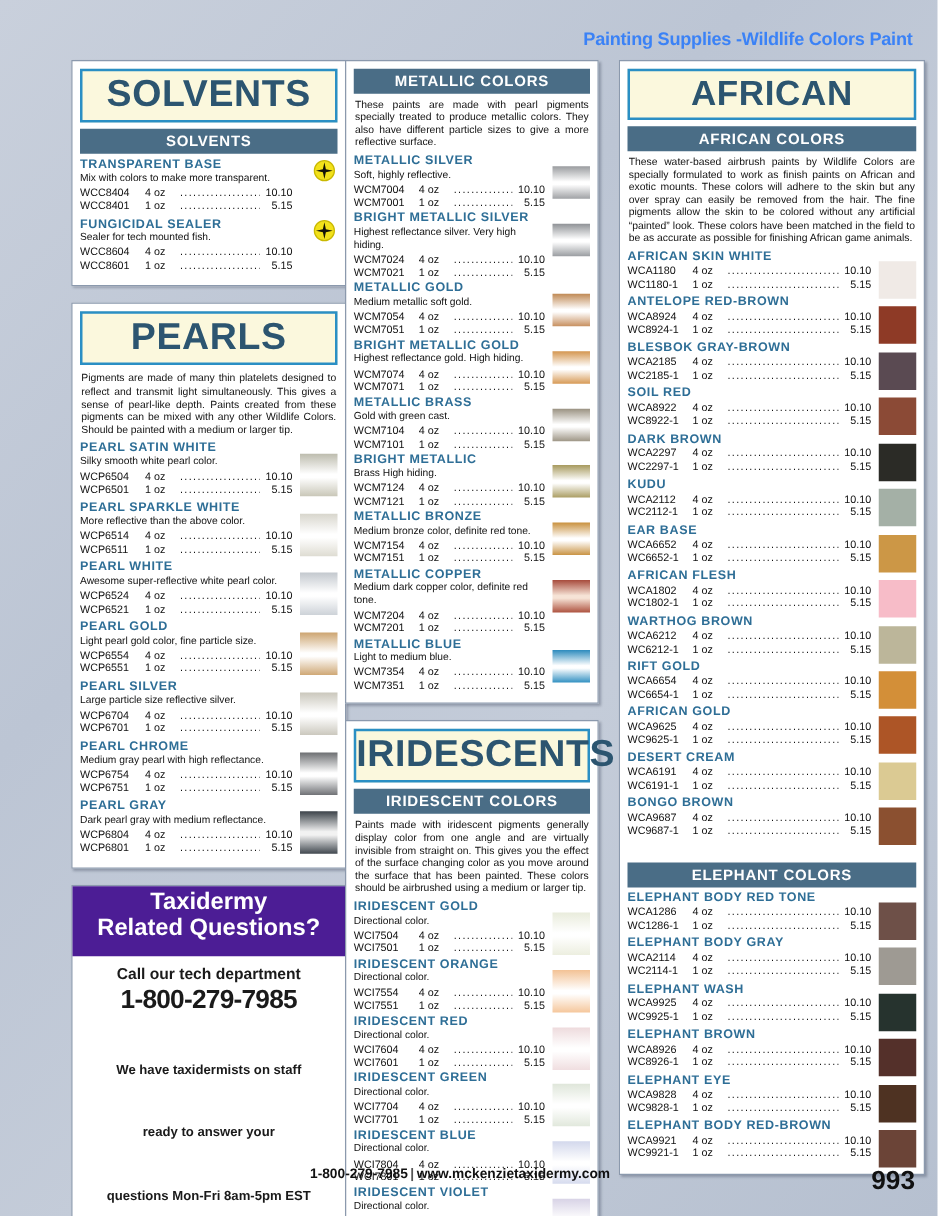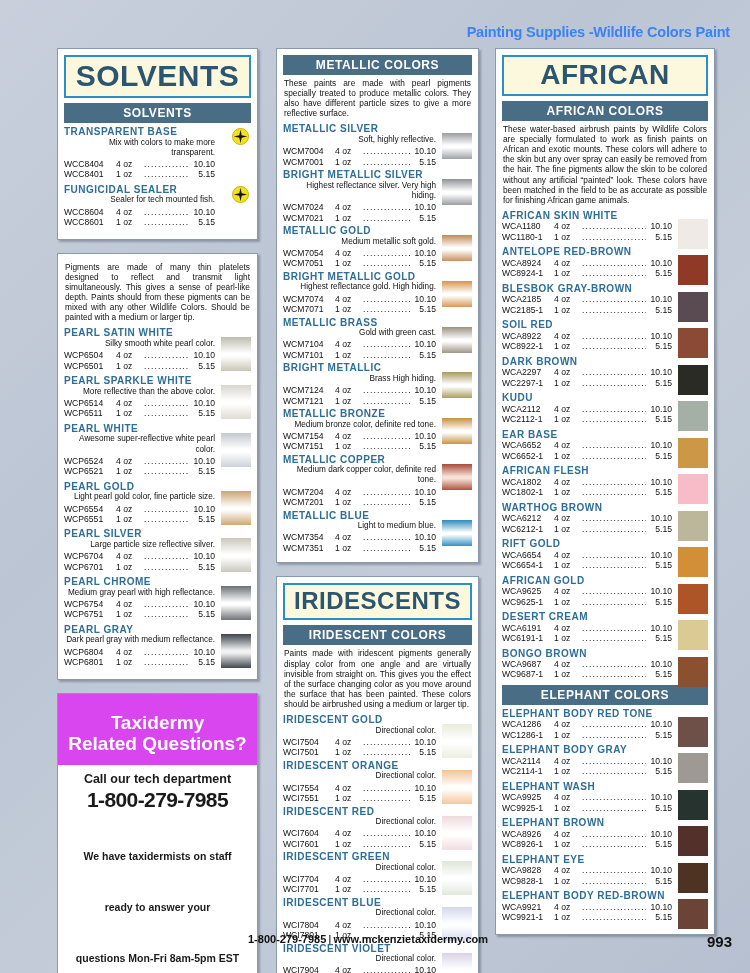--- a/index.html
+++ b/index.html
@@ -9,44 +9,44 @@
     background: linear-gradient(135deg, #c9d0dc 0%, #bcc5d4 35%, #c4ccd9 60%, #b6c0d0 100%);
     position: relative; overflow: hidden;
   }
   .page-header {
     position: absolute; top: 24px; right: 20px;
     font-size: 14.5px; font-weight: bold; color: #3b82f6;
     letter-spacing: -0.2px;
   }
   .cols { position: absolute; top: 48px; left: 57px; width: 658px; }
   .col { position: absolute; top: 0; }
-  .col-left   { left: 0;   width: 201px; }
+  .col-left   { left: 0;   width: 220px; }
   .col-mid    { left: 219px; width: 203px; }
-  .col-right  { left: 438px; width: 220px; }
+  .col-right  { left: 438px; width: 245px; }
 
   .panel {
     background: #ffffff;
     border: 1px solid #8b99ad;
     box-shadow: 1.5px 1.5px 2px rgba(40,50,70,0.32);
     margin-bottom: 13px;
     padding: 6px 6px 7px 6px;
   }
   
   .banner {
     background: #fbf8dd;
     border: 2px solid #2a8fc4;
     text-align: center;
     padding: 4px 0 5px 0;
     margin-bottom: 5px;
   }
   .banner span {
     font-size: 30px; font-weight: bold; color: #2c5570;
     letter-spacing: 0.5px; line-height: 1;
   }
-  .col-mid .banner span { font-size: 24px; }
+  .col-mid .banner span { font-size: 30px; }
   .col-right .banner span { font-size: 28px; }
 
   
   .barhead {
     background: #4a6d86;
     color: #ffffff;
     text-align: center;
     font-size: 12px; font-weight: bold;
     letter-spacing: 0.6px;
     padding: 3px 0 3px 0;
@@ -56,21 +56,21 @@
     font-size: 8.3px; color: #111; line-height: 1.22;
     text-align: justify; margin: 2px 1px 5px 1px;
   }
   
   .item { position: relative; margin-bottom: 4px; padding-right: 36px; }
   .item.tight { margin-bottom: 2px; }
   .item-name {
     font-size: 10px; font-weight: bold; color: #2e6e96;
     letter-spacing: 0.5px; line-height: 1.15; margin-bottom: 0px;
   }
-  .item-desc { font-size: 8.2px; color: #111; line-height: 1.25; margin-bottom: 1px; text-align: right; }
+  .item-desc { font-size: 8.2px; color: #111; line-height: 1.25; margin-bottom: 1px; }
   .row {
     font-size: 8.6px; color: #111; line-height: 1.22;
     display: flex; white-space: nowrap;
   }
   .sku { width: 52px; flex: none; }
   .size { width: 28px; flex: none; }
   .dots { flex: 1 1 auto; overflow: hidden; letter-spacing: 1.1px; }
   .price { flex: none; text-align: right; min-width: 26px; }
 
   .swatch {
@@ -87,41 +87,41 @@
   }
   .badge svg { display: block; }
 
   
   .ad {
     border: 1px solid #8b99ad;
     box-shadow: 1.5px 1.5px 2px rgba(40,50,70,0.32);
     background: #fff;
   }
   .ad-top {
-    background: #d946ef; color: #fff; text-align: center;
-    padding: 18px 6px 11px 6px;
+    background: #4c1d95; color: #fff; text-align: center;
+    padding: 2px 6px 11px 6px;
   }
   .ad-top div { font-size: 19px; font-weight: bold; line-height: 1.12; }
   .ad-bot { padding: 7px 6px 9px 6px; text-align: center; color: #1a1a1a; }
   .ad-call { font-size: 12.5px; font-weight: bold; margin-bottom: 2px; }
   .ad-phone { font-size: 21px; font-weight: bold; letter-spacing: -0.6px; margin-bottom: 3px; }
   .ad-sub { font-size: 10.5px; font-weight: bold; line-height: 1.22; margin-top: 38px; }
 
   .footer {
     position: absolute; left: 0; right: 0; bottom: 12px;
     height: 30px;
   }
   .footer-center {
     position: absolute; left: 248px; top: 2px;
     font-size: 11px; font-weight: bold; color: #111;
   }
   .footer-center .divider { color: #555; padding: 0 2px; }
   .footer-page {
     position: absolute; right: 18px; top: 2px;
-    font-size: 15px; font-weight: bold; color: #111;
+    font-size: 21px; font-weight: bold; color: #111;
   }
 </style>
 </head>
 <body>
 
 <div class="page-header">Painting Supplies -Wildlife Colors Paint</div>
 
 <div class="cols">
 
   <div class="col col-left">
@@ -173,21 +173,24 @@
               <svg width="15" height="15" viewBox="0 0 20 20">
                 <path d="M10 1 L11.6 8.4 L19 10 L11.6 11.6 L10 19 L8.4 11.6 L1 10 L8.4 8.4 Z" fill="#1a1a00"></path>
                 <path d="M10 3 L10.8 9.2 L17 10 L10.8 10.8 L10 17 L9.2 10.8 L3 10 L9.2 9.2 Z" fill="#111"></path>
               </svg>
             </div>
           </div>
         </div>
     </div>
 
     <div class="panel">
-      <div class="intro">Pigments are made of many thin platelets designed to reflect and transmit light simultaneously. This gives a sense of pearl-like depth. Paints should from these pigments can be mixed with any other Wildlife Colors. Should be painted with a medium or larger tip.</div>
+      <div class="banner">
+        <span>PEARLS</span>
+      </div>
+      <div class="intro">Pigments are made of many thin platelets designed to reflect and transmit light simultaneously. This gives a sense of pearl-like depth. Paints created from these pigments can be mixed with any other Wildlife Colors. Should be painted with a medium or larger tip.</div>
       <div>
           <div class="item">
             <div class="item-name">PEARL SATIN WHITE</div>
             <div class="item-desc">Silky smooth white pearl color.</div>
             <div class="row">
               <span class="sku">WCP6504</span>
               <span class="size">4 oz</span>
               <span class="dots">........................................</span>
               <span class="price">10.10</span>
             </div>
@@ -801,21 +804,21 @@
             </div>
             <div class="row">
               <span class="sku">WC9687-1</span>
               <span class="size">1 oz</span>
               <span class="dots">........................................</span>
               <span class="price">5.15</span>
             </div>
             <div class="swatch flat" style="background: rgb(139, 80, 48);"></div>
           </div>
         </div>
-      <div class="barhead" style="margin-top:5px;">ELEPHANT COLORS</div>
+      <div class="barhead" style="margin-top:20px;">ELEPHANT COLORS</div>
       <div>
           <div class="item">
             <div class="item-name">ELEPHANT BODY RED TONE</div>
             <div class="row">
               <span class="sku">WCA1286</span>
               <span class="size">4 oz</span>
               <span class="dots">........................................</span>
               <span class="price">10.10</span>
             </div>
             <div class="row">

